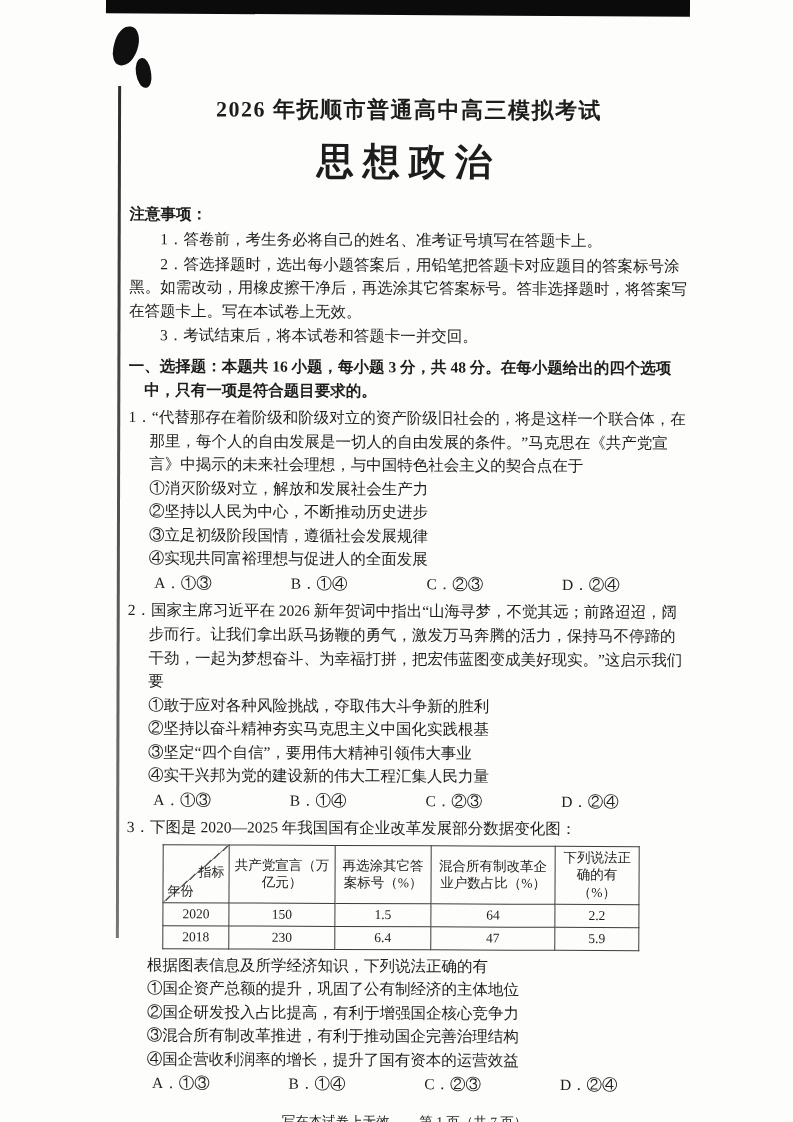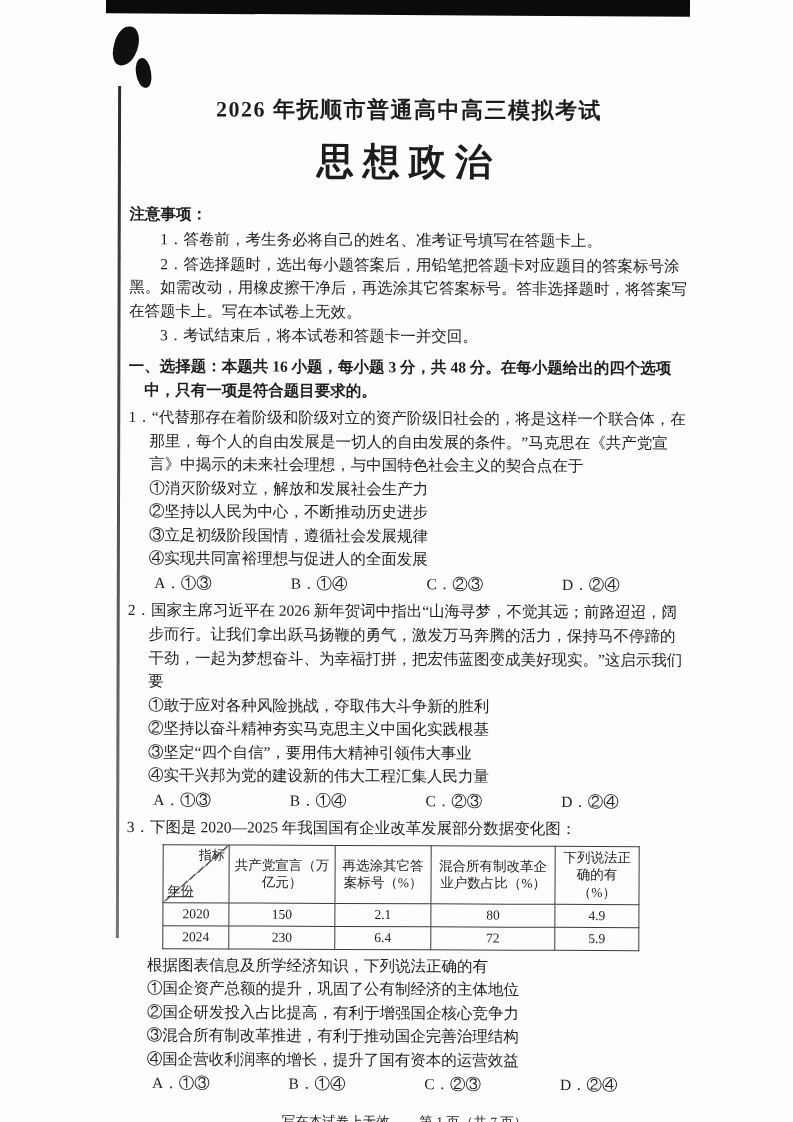--- a/index.html
+++ b/index.html
@@ -74,22 +74,22 @@
     padding:2px 3px;
     font-weight:normal;
   }
   table.soe th { height:42px; }
   table.soe td { height:23px;border-radius:8px; }
   th.corner {
     position:relative; width:66px;
     background-image:linear-gradient(to bottom right,
       transparent 49.3%, #4a4a4a 49.3%, #4a4a4a 50.7%, transparent 50.7%);
   }
-  .corner-top { position:absolute; top:2px; right:4px; font-size:13px; }
-  .corner-bottom { position:absolute; bottom:2px; left:4px; font-size:13px;text-decoration:underline; }
+  .corner-top { position:absolute; top:19px; right:4px; font-size:13px; }
+  .corner-bottom { position:absolute; bottom:2px; left:4px; font-size:13px; }
   col.c2 { width:106px; } col.c3 { width:96px; } col.c4 { width:124px; } col.c5 { width:84px; }
   .page-footer {
     margin-top:16px;
     display:flex; justify-content:center; gap:2.2em;
     font-size:13.5px;
   }
 </style>
 </head>
 <body>
 
@@ -158,29 +158,29 @@
             <span class="corner-bottom">年份</span>
           </th>
           <th>共产党宣言（万亿元）</th>
           <th>再选涂其它答案标号（%）</th>
           <th>混合所有制改革企业户数占比（%）</th>
           <th>下列说法正确的有（%）</th>
         </tr>
         <tr>
           <td>2020</td>
           <td>150</td>
-          <td>2.1</td>
-          <td>80</td>
-          <td>4.9</td>
+          <td>1.5</td>
+          <td>64</td>
+          <td>2.2</td>
         </tr>
         <tr>
-          <td>2024</td>
+          <td>2018</td>
           <td>230</td>
           <td>6.4</td>
-          <td>72</td>
+          <td>47</td>
           <td>5.9</td>
         </tr>
       </tbody>
         </table>
 
       <p class="q-after">根据图表信息及所学经济知识，下列说法正确的有</p>
       <p class="q-item">①国企资产总额的提升，巩固了公有制经济的主体地位</p>
       <p class="q-item">②国企研发投入占比提高，有利于增强国企核心竞争力</p>
       <p class="q-item">③混合所有制改革推进，有利于推动国企完善治理结构</p>
       <p class="q-item">④国企营收利润率的增长，提升了国有资本的运营效益</p>

